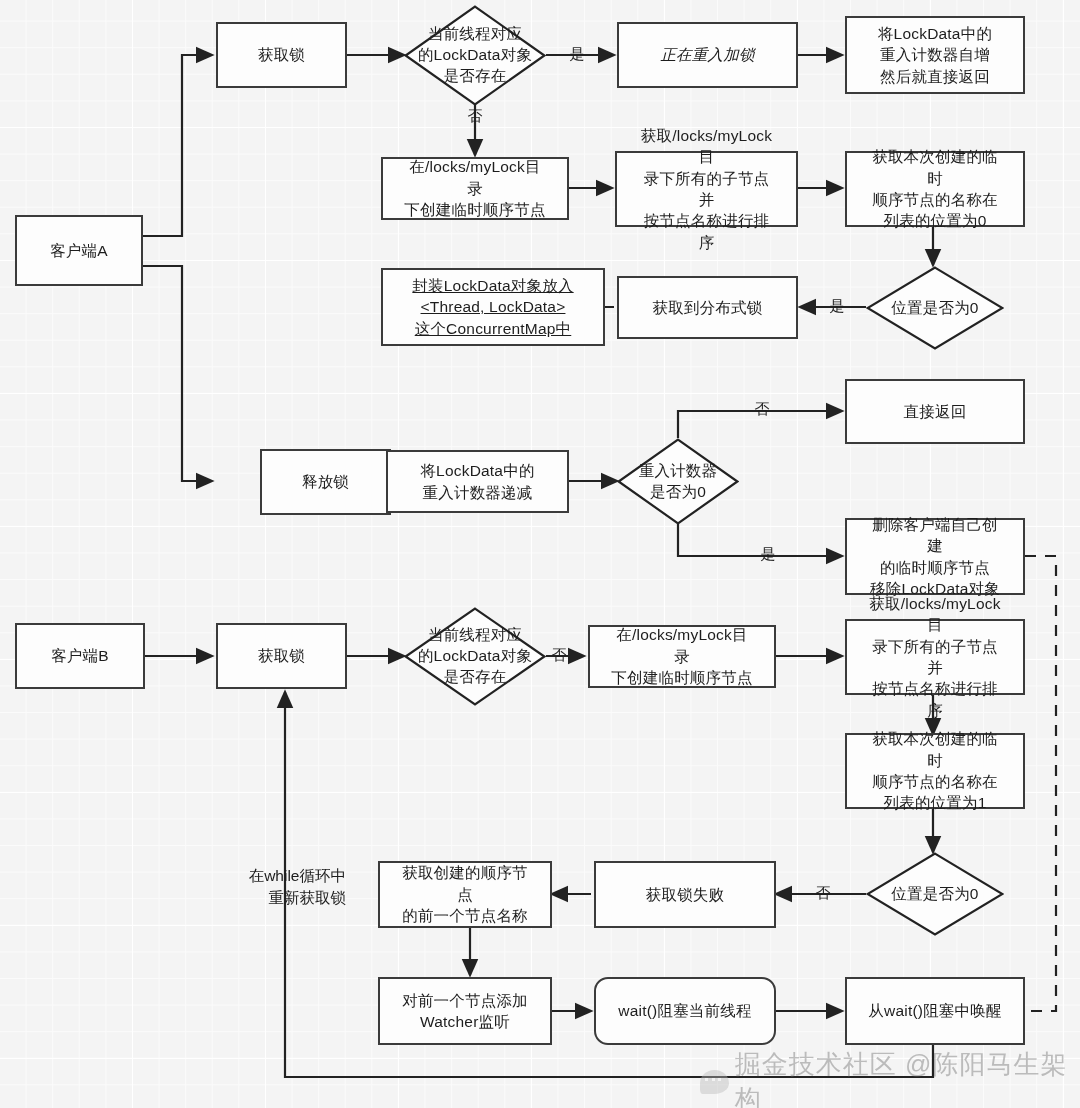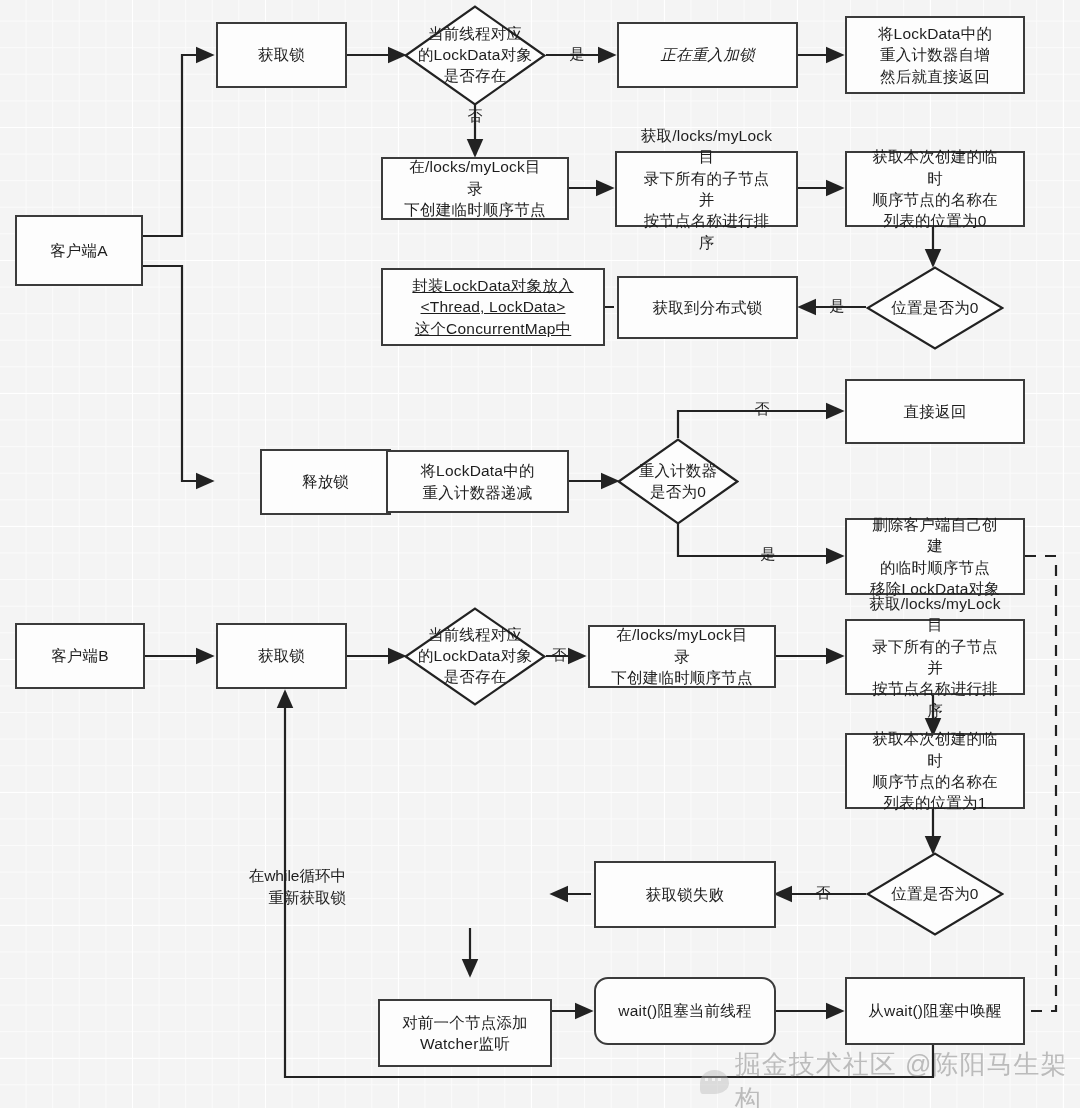--- a/index.html
+++ b/index.html
@@ -296,22 +296,24 @@
     <svg class="dshape" viewBox="0 0 138 84" preserveAspectRatio="none">
       <polygon points="69,1.6 136.4,42 69,82.4 1.6,42"></polygon>
     </svg>
     <div class="dlabel">位置是否为0</div>
   </div>
 
   <div class="edge-label" style="left:812px;top:883px;width:22px;">否</div>
 
   <div class="node" style="left:594px;top:861px;width:182px;height:67px;">获取锁失败</div>
 
-
-  <div class="node" style="left:378px;top:977px;width:174px;height:68px;margin-top:22px;">对前一个节点添加
+  <div class="node" style="left:378px;top:861px;width:174px;height:67px;">获取创建的顺序节点
+的前一个节点名称</div>
+
+  <div class="node" style="left:378px;top:977px;width:174px;height:68px;">对前一个节点添加
 Watcher监听</div>
 
   <div class="node" style="left:594px;top:977px;width:182px;height:68px;border-radius:14px;">wait()阻塞当前线程</div>
 
   <div class="node" style="left:845px;top:977px;width:180px;height:68px;">从wait()阻塞中唤醒</div>
 
   <div class="loop-label" style="left:224px;top:865px;width:122px;text-align:right;">在while循环中
 重新获取锁</div>
 
   <div class="watermark">

